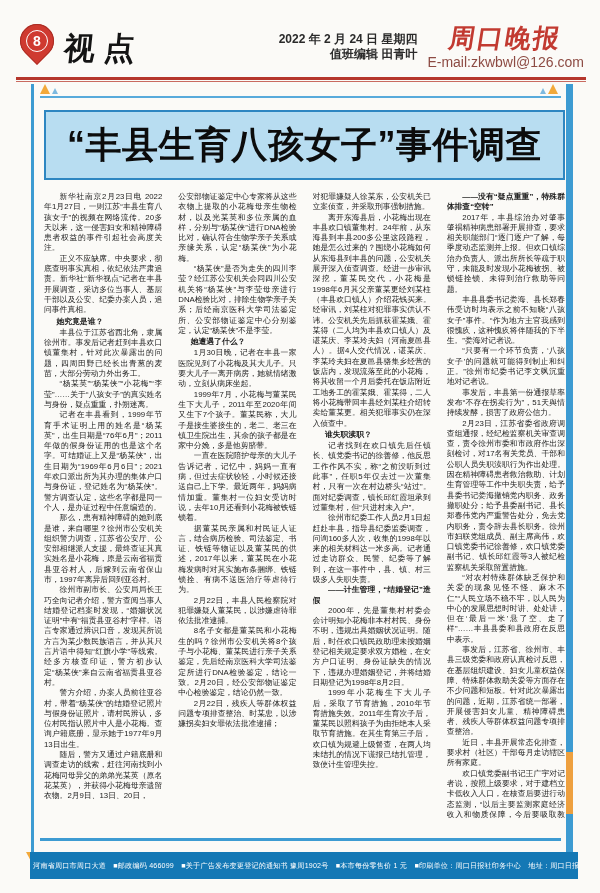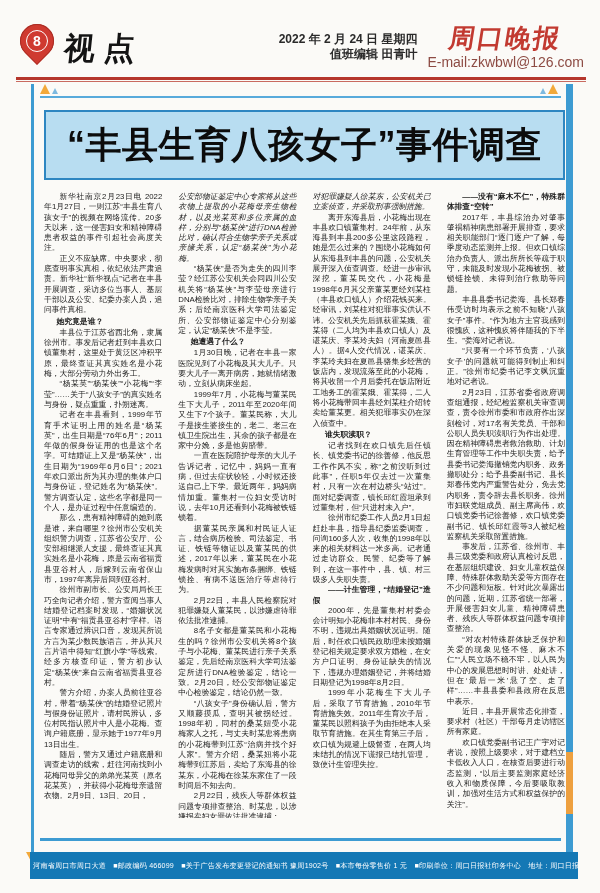--- a/index.html
+++ b/index.html
@@ -37,21 +37,21 @@
 
   
   .headline-box{position:absolute;left:44px;top:110px;width:517px;height:66px;background:#b8ddf1;
        border:2px solid #2e86c1;display:flex;align-items:center;justify-content:center;}
   .headline{font-size:36px;font-weight:900;color:#0c0c0c;white-space:nowrap;letter-spacing:0.5px;}
 
   
   .cols{position:absolute;left:44px;top:192px;width:521px;height:626px;display:flex;gap:16px;overflow:hidden;}
   .col{flex:1;overflow:hidden;text-align:justify;font-size:7.8px;line-height:10.3px;color:#1b1b1b;}
   .col p{margin:0;text-indent:2em;}
-  .col p.cont{text-indent:0;font-style:italic;}
+  .col p.cont{text-indent:0;}
   .col p.h{font-weight:bold;text-indent:1.6em;margin:1px 0;}
   .col p.sub{font-weight:bold;}
 
   
   .footer-bar{position:absolute;left:30px;top:852px;width:548px;height:27px;background:#1478b5;
        color:#fff;font-size:7.1px;display:flex;align-items:center;justify-content:center;
        white-space:nowrap;overflow:hidden;letter-spacing:0.2px;}
 </style>
 </head>
 <body>
@@ -88,59 +88,59 @@
 
   <div class="headline-box">
     <div class="headline">“丰县生育八孩女子”事件调查</div>
   </div>
 
   <div class="cols">
       <div class="col">
         <p class="p">新华社南京2月23日电 2022年1月27日，一则江苏“丰县生育八孩女子”的视频在网络流传。20多天以来，这一侵害妇女和精神障碍患者权益的事件引起社会高度关注。</p>
         <p class="p">正义不应缺席。中央要求，彻底查明事实真相，依纪依法严肃追责。新华社“新华视点”记者在丰县开展调查，采访多位当事人、基层干部以及公安、纪委办案人员，追问事件真相。</p>
         <p class="h">她究竟是谁？</p>
-        <p class="p">丰县位于江苏省西北角，隶属徐州市。事发后记者赶到丰县欢口镇董集村，这里处于黄泛区冲积平原，最终查证其真实姓名是小花梅，大部分劳动力外出务工。</p>
+        <p class="p">丰县位于江苏省西北角，隶属徐州市。事发后记者赶到丰县欢口镇董集村，针对此次暴露出的问题，四周田野已经长出青葱的麦苗，大部分劳动力外出务工。</p>
         <p class="p">“杨某英”“杨某侠”“小花梅”“李莹”……关于“八孩女子”的真实姓名与身份，疑点重重，扑朔迷离。</p>
         <p class="p">记者在丰县看到，1999年节育手术证明上用的姓名是“杨某英”，出生日期是“76年6月”；2011年做的假身份证用的也是这个名字。可结婚证上又是“杨某侠”，出生日期为“1969年6月6日”；2021年欢口派出所为其办理的集体户口与身份证，登记姓名为“杨某侠”。警方调查认定，这些名字都是同一个人，是办证过程中任意编造的。</p>
         <p class="p">那么，患有精神障碍的她到底是谁，来自哪里？徐州市公安机关组织警力调查，江苏省公安厅、公安部相继派人支援，最终查证其真实姓名是小花梅，原是云南省福贡县亚谷村人，后嫁到云南省保山市，1997年离异后回到亚谷村。</p>
         <p class="p">徐州市副市长、公安局局长王巧全向记者介绍，警方查阅当事人结婚登记档案时发现，“婚姻状况证明”中有“福贡县亚谷村”字样。语言专家通过辨识口音，发现其所说方言为某少数民族语言，并从其只言片语中得知“红旗小学”等线索。经多方核查印证，警方初步认定“杨某侠”来自云南省福贡县亚谷村。</p>
         <p class="p">警方介绍，办案人员前往亚谷村，带着“杨某侠”的结婚登记照片与假身份证照片，请村民辨认，多位村民指认照片中人是小花梅。查询户籍底册，显示她于1977年9月13日出生。</p>
         <p class="p">随后，警方又通过户籍底册和调查走访的线索，赶往河南找到小花梅同母异父的弟弟光某英（原名花某英），并获得小花梅母亲遗留衣物。2月9日、13日、20日，</p>
       </div>
       <div class="col">
         <p class="cont">公安部物证鉴定中心专家将从这些衣物上提取的小花梅母亲生物检材，以及光某英和多位亲属的血样，分别与“杨某侠”进行DNA检验比对，确认符合生物学亲子关系或亲缘关系，认定“杨某侠”为小花梅。</p>
         <p class="p">“杨某侠”是否为走失的四川李莹？经江苏公安机关会同四川公安机关将“杨某侠”与李莹母亲进行DNA检验比对，排除生物学亲子关系；后经南京医科大学司法鉴定所、公安部物证鉴定中心分别鉴定，认定“杨某侠”不是李莹。</p>
         <p class="h">她遭遇了什么？</p>
         <p class="p">1月30日晚，记者在丰县一家医院见到了小花梅及其大儿子。只要大儿子一离开病房，她就情绪激动，立刻从病床坐起。</p>
         <p class="p">1999年7月，小花梅与董某民生下大儿子，2011年至2020年间又生下7个孩子。董某民称，大儿子是接生婆接生的，老二、老三在镇卫生院出生，其余的孩子都是在家中分娩，多是他剪脐带。</p>
         <p class="p">一直在医院陪护母亲的大儿子告诉记者，记忆中，妈妈一直有病，但过去症状较轻，小时候还接送自己上下学。最近两年，妈妈病情加重。董集村一位妇女受访时说，去年10月还看到小花梅被铁链锁着。</p>
         <p class="p">据董某民亲属和村民证人证言，结合病历检验、司法鉴定、书证、铁链等物证以及董某民的供述，2017年以来，董某民在小花梅发病时对其实施布条捆绑、铁链锁拴、有病不送医治疗等虐待行为。</p>
         <p class="p">2月22日，丰县人民检察院对犯罪嫌疑人董某民，以涉嫌虐待罪依法批准逮捕。</p>
         <p class="p">8名子女都是董某民和小花梅生的吗？徐州市公安机关将8个孩子与小花梅、董某民进行亲子关系鉴定，先后经南京医科大学司法鉴定所进行DNA检验鉴定，结论一致。2月20日，经公安部物证鉴定中心检验鉴定，结论仍然一致。</p>
-        <p class="p">“八孩女子”身份确认后，警方又顺藤摸瓜，查明其被拐经过。1998年初，同村的桑某妞受小花梅家人之托，与丈夫时某忠将患病的小花梅带到江苏“治病并找个好人家”。警方介绍，桑某妞将小花梅带到江苏后，卖给了东海县的徐某东，小花梅在徐某东家住了一段时间后不知去向。</p>
         <p class="p">2月22日，残疾人等群体权益问题专项排查整治、时某忠，以涉嫌拐卖妇女罪依法批准逮捕；</p>
       </div>
       <div class="col">
         <p class="cont">对犯罪嫌疑人徐某东，公安机关已立案侦查，并采取刑事强制措施。</p>
         <p class="p">离开东海县后，小花梅出现在丰县欢口镇董集村。24年前，从东海县到丰县200多公里这段路程，她是怎么过来的？围绕小花梅如何从东海县到丰县的问题，公安机关展开深入侦查调查。经进一步审讯深挖，董某民交代，小花梅是1998年6月其父亲董某更经刘某柱（丰县欢口镇人）介绍花钱买来。经审讯，刘某柱对犯罪事实供认不讳。公安机关先后抓获霍某娥、霍某得（二人均为丰县欢口镇人）及谌某庆、李某玲夫妇（河南夏邑县人）。据4人交代情况，谌某庆、李某玲夫妇在夏邑县骆集乡经营的饭店内，发现流落至此的小花梅，将其收留一个月后委托在饭店附近工地务工的霍某娥、霍某得，二人将小花梅带回丰县经刘某柱介绍转卖给董某更。相关犯罪事实仍在深入侦查中。</p>
         <p class="h">谁失职渎职？</p>
         <p class="p">记者找到在欢口镇先后任镇长、镇党委书记的徐善修，他反思工作作风不实，称“之前没听到过此事”，任职5年仅去过一次董集村，只有一次在村边桥头“站过”。面对纪委调查，镇长邱红霞坦承到过董集村，但“只进村未入户”。</p>
         <p class="p">徐州市纪委工作人员2月1日起赶赴丰县，指导县纪委监委调查，问询160多人次，收集的1998年以来的相关材料达一米多高。记者通过走访群众、民警、纪委等了解到，在这一事件中，县、镇、村三级多人失职失责。</p>
         <p class="sub">——计生管理，“结婚登记”造假</p>
         <p class="p">2000年，先是董集村村委会会计明知小花梅非本村村民、身份不明，违规出具婚姻状况证明。随后，时任欢口镇民政助理未按婚姻登记相关规定要求双方婚检，在女方户口证明、身份证缺失的情况下，违规办理婚姻登记，并将结婚日期登记为1998年8月2日。</p>
         <p class="p">1999年小花梅生下大儿子后，采取了节育措施，2010年节育措施失效。2011年生育次子后，董某民以照料孩子为由拒绝本人采取节育措施。在其生育第三子后，欢口镇为规避上级督查，在两人均未结扎的情况下谎报已结扎管理，致使计生管理失控。</p>
       </div>
       <div class="col">
-        <p class="sub">——没有“麻木不仁”，特殊群体排查“空转”</p>
+        <p class="sub">——没有“疑点重重”，特殊群体排查“空转”</p>
         <p class="p">2017年，丰县综治办对肇事肇祸精神病患部署开展排查，要求相关职能部门“逐门逐户”了解，每季度动态监测并上报。但欢口镇综治办负责人、派出所所长等疏于职守，未能及时发现小花梅被拐、被锁链拴锁、未得到治疗救助等问题。</p>
         <p class="p">丰县县委书记娄海、县长郑春伟受访时均表示之前不知晓“八孩女子”事件。“作为地方主官我感到很愧疚，这种愧疚将伴随我的下半生。”娄海对记者说。</p>
         <p class="p">“只要有一个环节负责，‘八孩女子’的问题就可能得到制止和纠正。”徐州市纪委书记李文飒沉重地对记者说。</p>
+        <p class="p">事发后，丰县第一份通报草率发布“不存在拐卖行为”，51天舆情持续发酵，损害了政府公信力。</p>
         <p class="p">2月23日，江苏省委省政府调查组通报，经纪检监察机关审查调查，责令徐州市委和市政府作出深刻检讨，对17名有关党员、干部和公职人员失职渎职行为作出处理。因在精神障碍患者救治救助、计划生育管理等工作中失职失责，给予县委书记娄海撤销党内职务、政务撤职处分；给予县委副书记、县长郑春伟党内严重警告处分，免去党内职务，责令辞去县长职务。徐州市妇联党组成员、副主席高伟，欢口镇党委书记徐善修，欢口镇党委副书记、镇长邱红霞等3人被纪检监察机关采取留置措施。</p>
+        <p class="p">“对农村特殊群体缺乏保护和关爱的现象见怪不怪、麻木不仁”“人民立场不稳不牢，以人民为中心的发展思想时时讲、处处讲，但在‘最后一米’悬了空、走了样”……丰县县委和县政府在反思中表示。</p>
         <p class="p">事发后，江苏省、徐州市、丰县三级党委和政府认真检讨反思，在基层组织建设、妇女儿童权益保障、特殊群体救助关爱等方面存在不少问题和短板。针对此次暴露出的问题，近期，江苏省统一部署，开展侵害妇女儿童、精神障碍患者、残疾人等群体权益问题专项排查整治。</p>
-        <p class="p">“对农村特殊群体缺乏保护和关爱的现象见怪不怪、麻木不仁”“人民立场不稳不牢，以人民为中心的发展思想时时讲、处处讲，但在‘最后一米’悬了空、走了样”……丰县县委和县政府在反思中表示。</p>
         <p class="p">近日，丰县开展常态化排查，要求村（社区）干部每月走访辖区所有家庭。</p>
         <p class="p">欢口镇党委副书记王广宇对记者说，按照上级要求，对于建档立卡低收入人口，在核查后要进行动态监测，“以后主要监测家庭经济收入和物质保障，今后要吸取教训，加强对生活方式和权益保护的关注”。</p>
       </div>
     </div>
 
   <div class="footer-bar">
     <span>■社址：河南省周口市周口大道　■邮政编码 466099　■关于广告发布变更登记的通知书 豫周1902号　■本市每份零售价 1 元　■印刷单位：周口日报社印务中心　地址：周口日报社院内</span>
   </div>
 
 </div>

